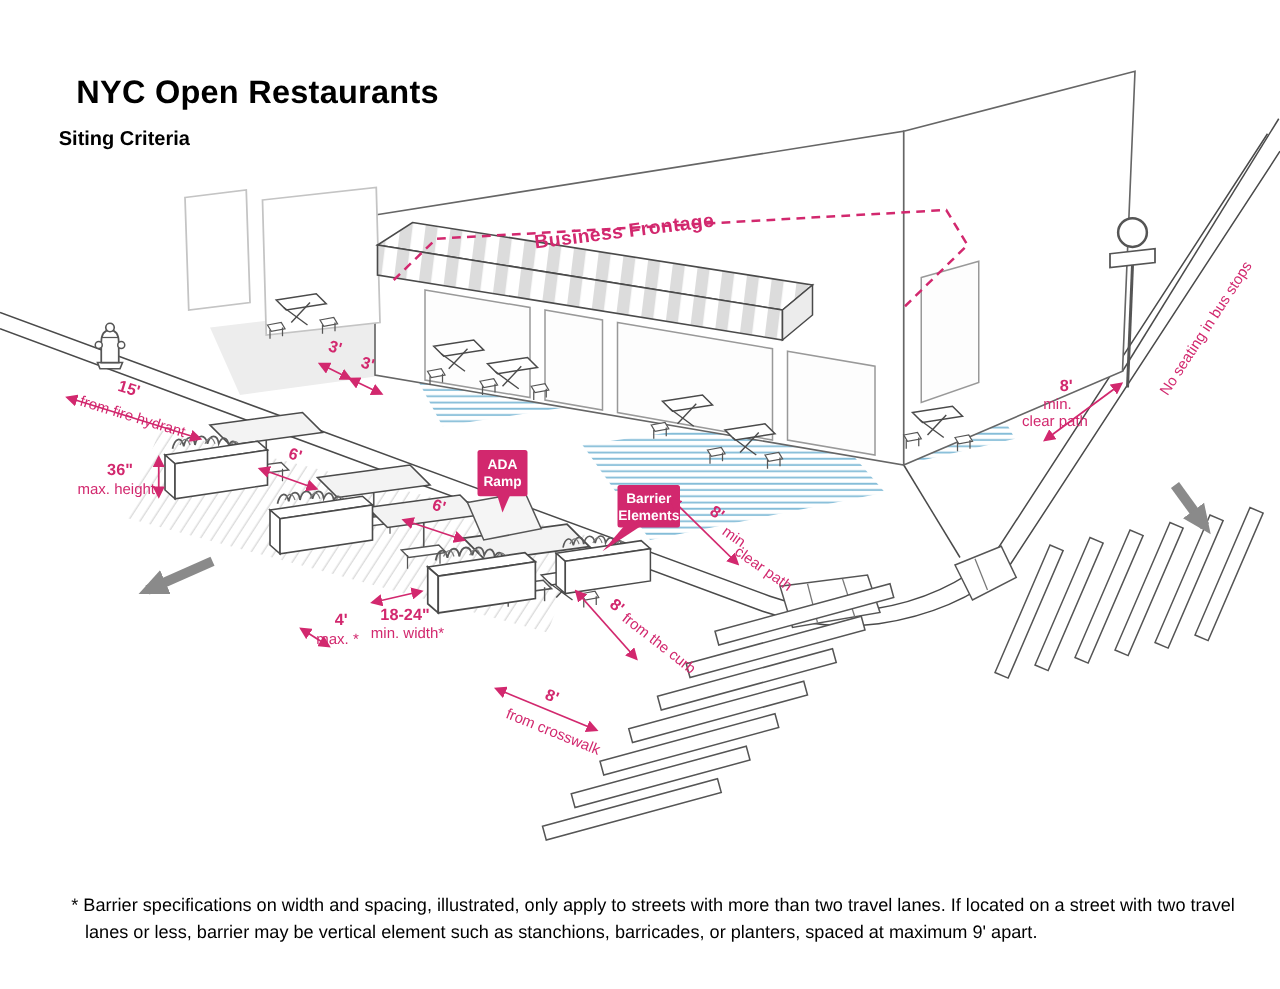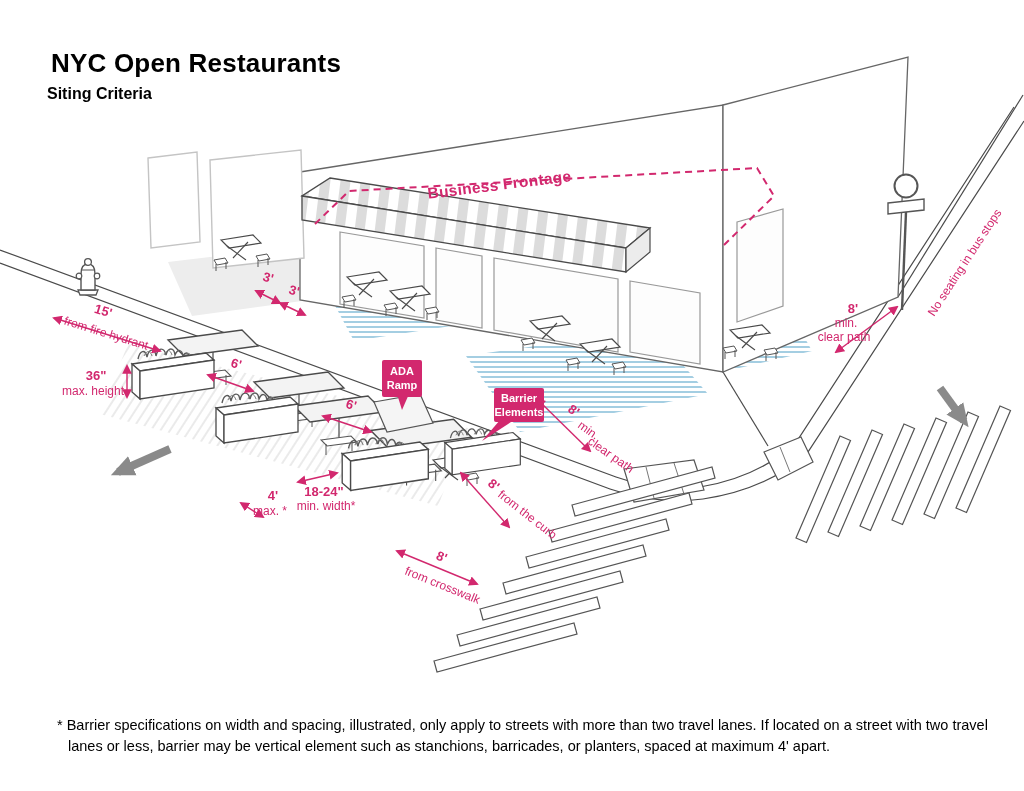--- a/index.html
+++ b/index.html
@@ -1,21 +1,21 @@
 <!DOCTYPE html>
 <html><head>
 <meta charset="utf-8">
 <style>
   html,body { margin:0; padding:0; background:#fff; }
   .stage {
     position:relative; width:1024px; height:791px; background:#ffffff;
     font-family:"Liberation Sans", sans-serif; overflow:hidden;
   }
   .hdr { position:absolute; left:47px; top:44px; z-index:5; }
-  .hdr h1 { margin:4px; font-size:26px; font-weight:800; color:#000; letter-spacing:.2px; }
+  .hdr h1 { margin:14px; font-size:26px; font-weight:800; color:#000; letter-spacing:.2px; }
   .hdr h2 { margin:6px 0 0 0; font-size:16px; font-weight:800; color:#000; }
   .footnote {
     position:absolute; left:57px; top:700px; width:925px; z-index:5;
     font-size:14.5px; line-height:1.45; color:#000;
     text-indent:-11px; padding-left:11px;
   }
   svg { position:absolute; left:0; top:0; }
   .pv { font:600 13px "Liberation Sans", sans-serif; fill:#d2286e; }
   .pl { font:400 12px "Liberation Sans", sans-serif; fill:#d2286e; }
   .bf { font:700 15.5px "Liberation Sans", sans-serif; fill:#d2286e; letter-spacing:.3px; }
@@ -254,14 +254,14 @@
 
       <line class="dim" x1="836" y1="352" x2="897" y2="307" marker-start="url(#ap)" marker-end="url(#ap)"></line>
       <text class="pv" x="853" y="313" text-anchor="middle">8'</text>
       <text class="pl" x="846" y="327" text-anchor="middle">min.</text>
       <text class="pl" x="844" y="341" text-anchor="middle">clear path</text>
 
       <text class="pl" transform="translate(934,317) rotate(-57)">No seating in bus stops</text>
     </g>
   </svg>
 
-  <p class="footnote">* Barrier specifications on width and spacing, illustrated, only apply to streets with more than two travel lanes. If located on a street with two travel lanes or less, barrier may be vertical element such as stanchions, barricades, or planters, spaced at maximum 4' apart.</p>
+  <p class="footnote">* Barrier specifications on width and spacing, illustrated, only apply to streets with more than two travel lanes. If located on a street with two travel lanes or less, barrier may be vertical element such as stanchions, barricades, or planters, spaced at maximum 9' apart.</p>
 </div>
 
 </body></html>

